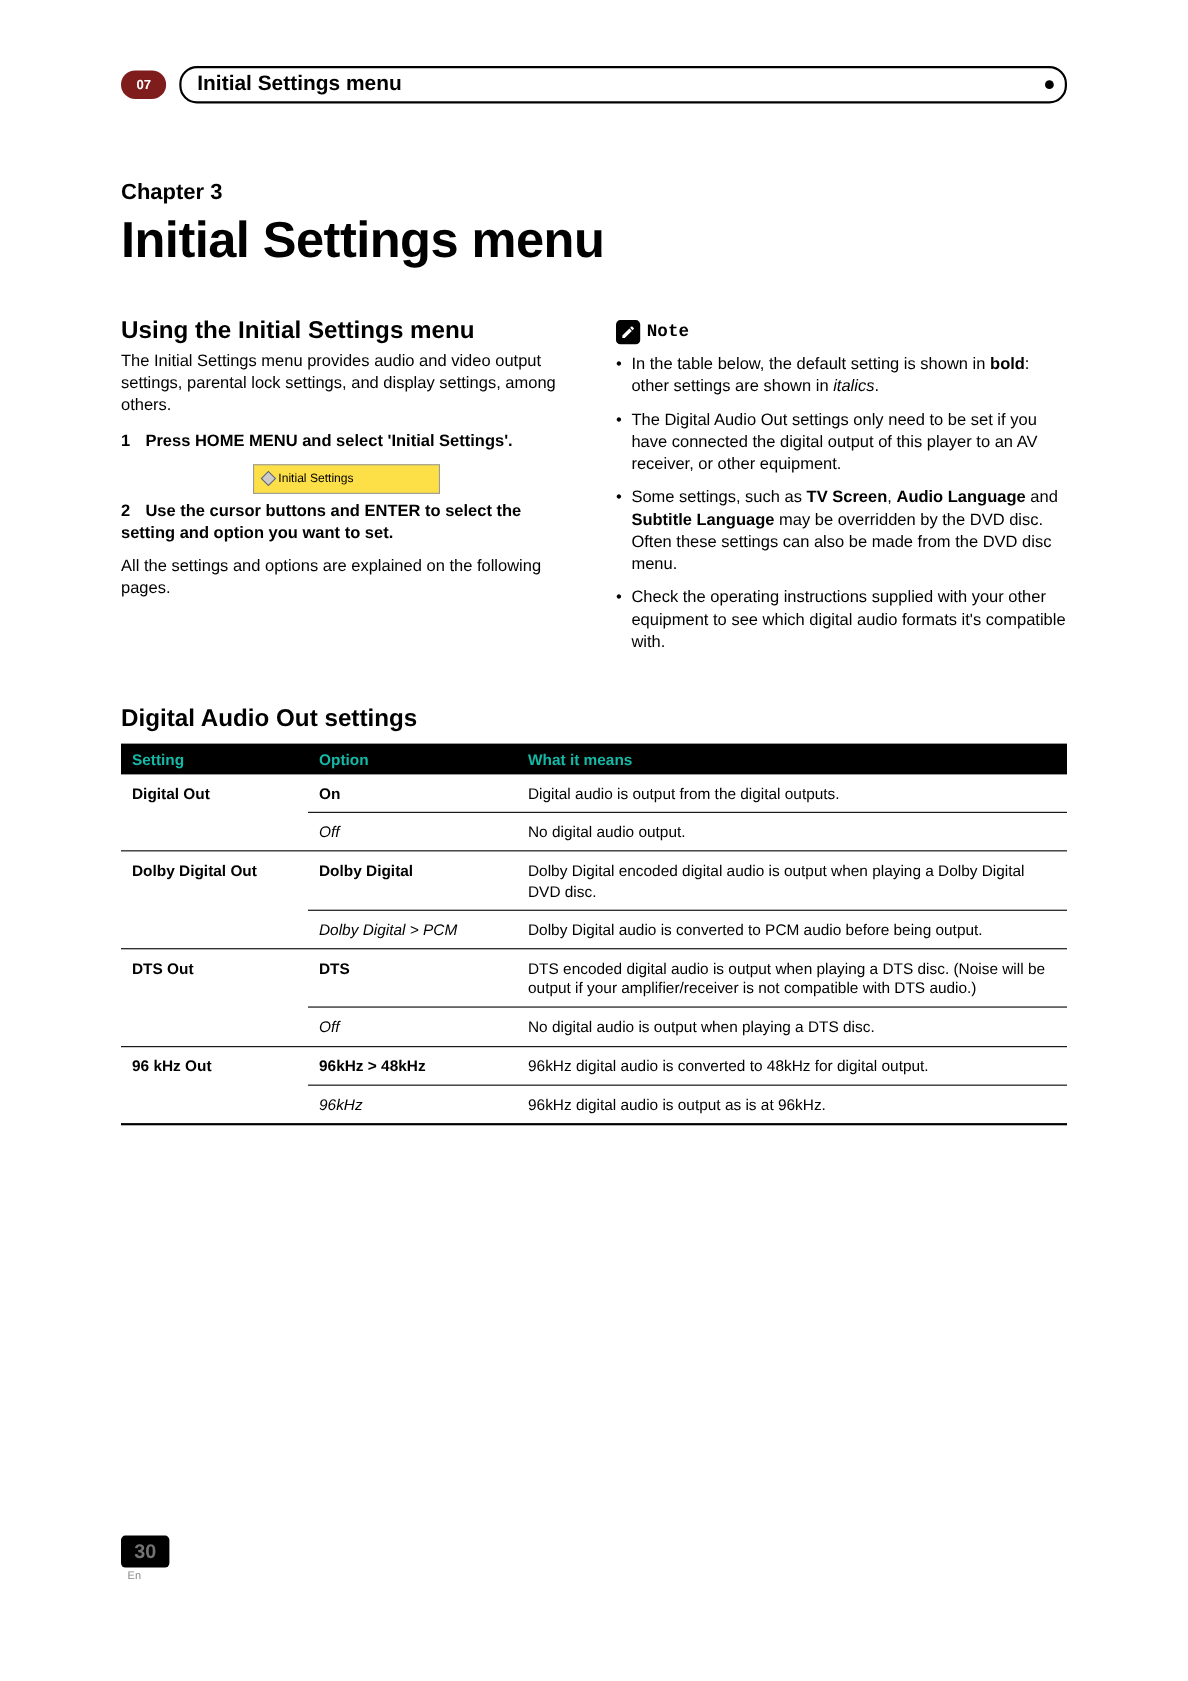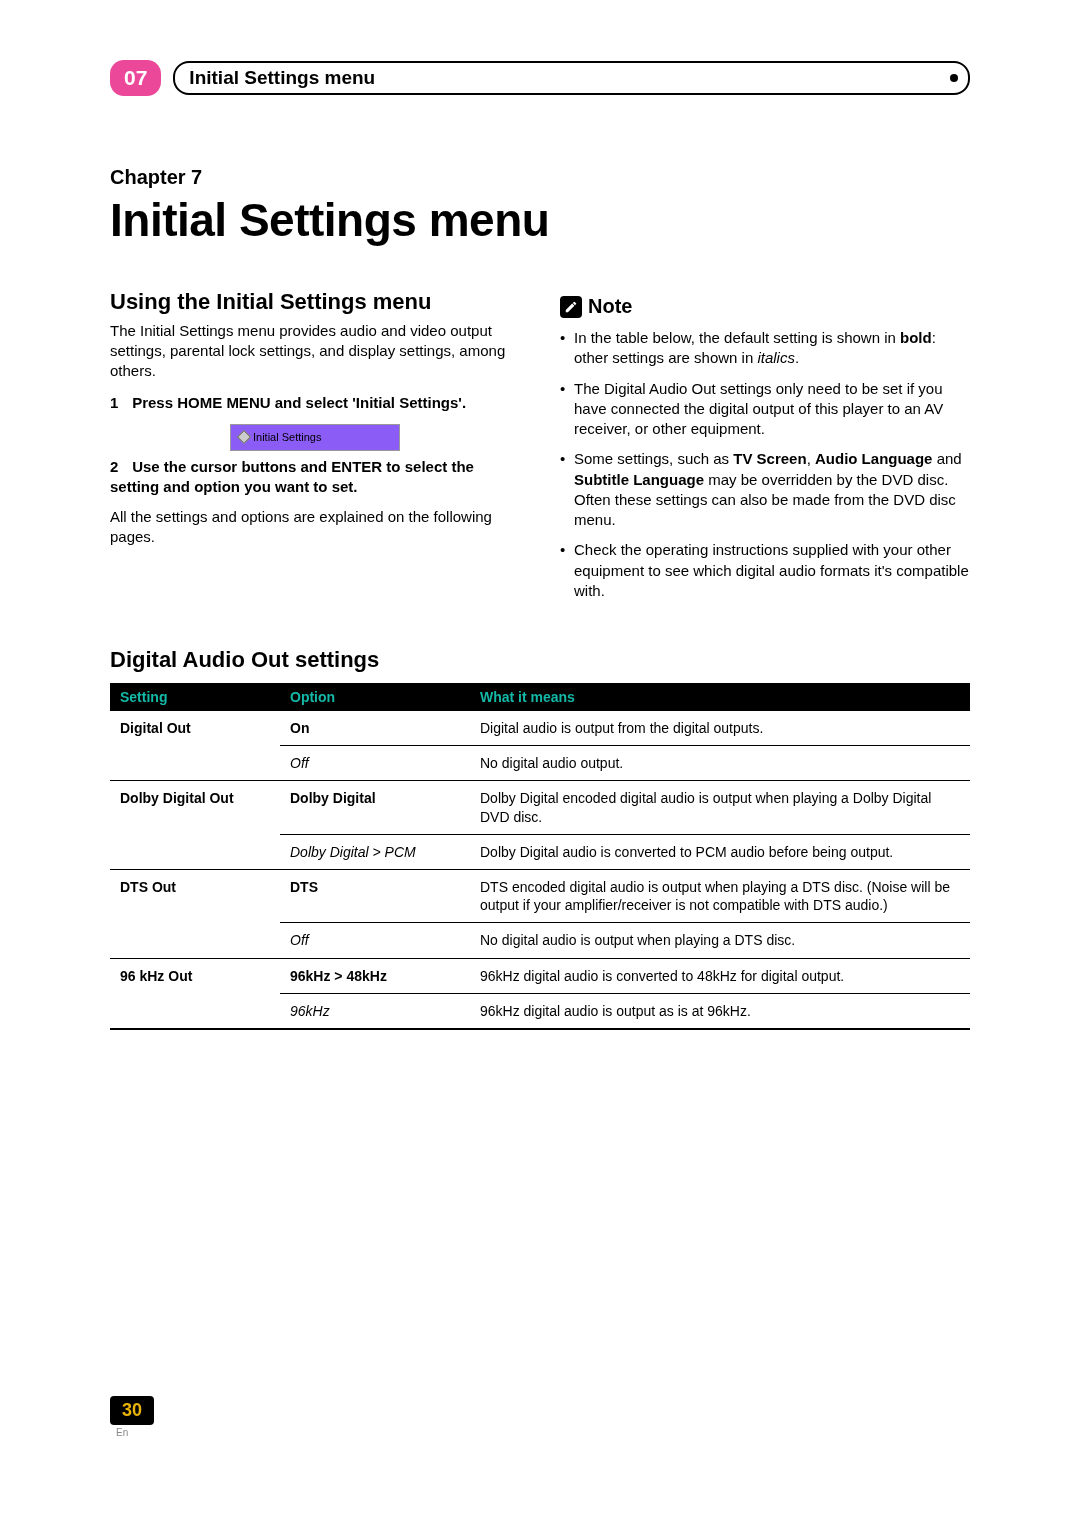--- a/index.html
+++ b/index.html
@@ -13,24 +13,24 @@
   }
   .page {
     padding: 60px 110px 40px 110px;
   }
   .header-line {
     display: flex;
     align-items: center;
     margin-bottom: 70px;
   }
   .header-badge {
-    background: #ec4899;
+    background: #7f1d1d;
     color: #fff;
     font-weight: bold;
-    font-size: 21px;
+    font-size: 12px;
     padding: 6px 14px;
     border-radius: 14px;
     margin-right: 12px;
     text-align: center;
   }
   .header-title-box {
     border: 2px solid #000;
     border-radius: 16px;
     flex: 1;
     display: flex;
@@ -86,21 +86,21 @@
   .step-num { display:inline-block; width:18px; }
   .screenshot-box {
     border: 1px solid #999;
     width: 170px;
     margin: 6px auto 4px auto;
     padding: 5px 8px;
     font-size: 11px;
     display: flex;
     align-items: center;
     gap: 4px;
-    background: #8b5cf6;
+    background: #fde047;
   }
   .screenshot-box .diamond {
     width: 10px; height: 10px;
     transform: rotate(45deg);
     border: 1px solid #666;
     background: #ccc;
   }
   .note-head {
     display: flex;
     align-items: center;
@@ -110,21 +110,21 @@
   }
   .note-icon {
     width: 22px; height: 22px;
     background: #000;
     border-radius: 4px;
     display: flex;
     align-items: center;
     justify-content: center;
   }
   .note-icon svg { width: 14px; height: 14px; }
-  .note-label { font-weight: bold; font-size: 20px; }
+  .note-label { font-weight: bold; font-size: 16px; font-family: Liberation Mono, monospace; }
   ul.notes { list-style: none; padding: 0; }
   ul.notes li {
     position: relative;
     padding-left: 14px;
     margin-bottom: 10px;
     font-size: 15px;
     line-height: 1.35;
   }
   ul.notes li::before {
     content: "•";
@@ -167,21 +167,21 @@
   .set-col { width: 170px; }
   .opt-col-w { width: 190px; }
 
   .footer {
     position: absolute;
     left: 110px;
     bottom: 90px;
   }
   .page-badge {
     background: #000;
-    color: #eab308;
+    color: #737373;
     font-weight: bold;
     font-size: 18px;
     padding: 4px 12px;
     border-radius: 4px;
     display: inline-block;
   }
   .lang {
     font-size: 10px;
     color: #888;
     margin-top: 2px;
@@ -194,21 +194,21 @@
 <div class="page">
 
   <div class="header-line">
     <div class="header-badge">07</div>
     <div class="header-title-box">
       <span class="txt">Initial Settings menu</span>
       <span class="dot"></span>
     </div>
   </div>
 
-  <div class="chapter-label">Chapter 7</div>
+  <div class="chapter-label">Chapter 3</div>
   <div class="chapter-title">Initial Settings menu</div>
 
   <div class="columns">
     <div class="col">
       <div class="section-h">Using the Initial Settings menu</div>
       <p>The Initial Settings menu provides audio and video output settings, parental lock settings, and display settings, among others.</p>
 
       <div class="step-bold">
         <span class="step-num">1</span>
         <span>Press HOME MENU and select 'Initial Settings'.</span>

